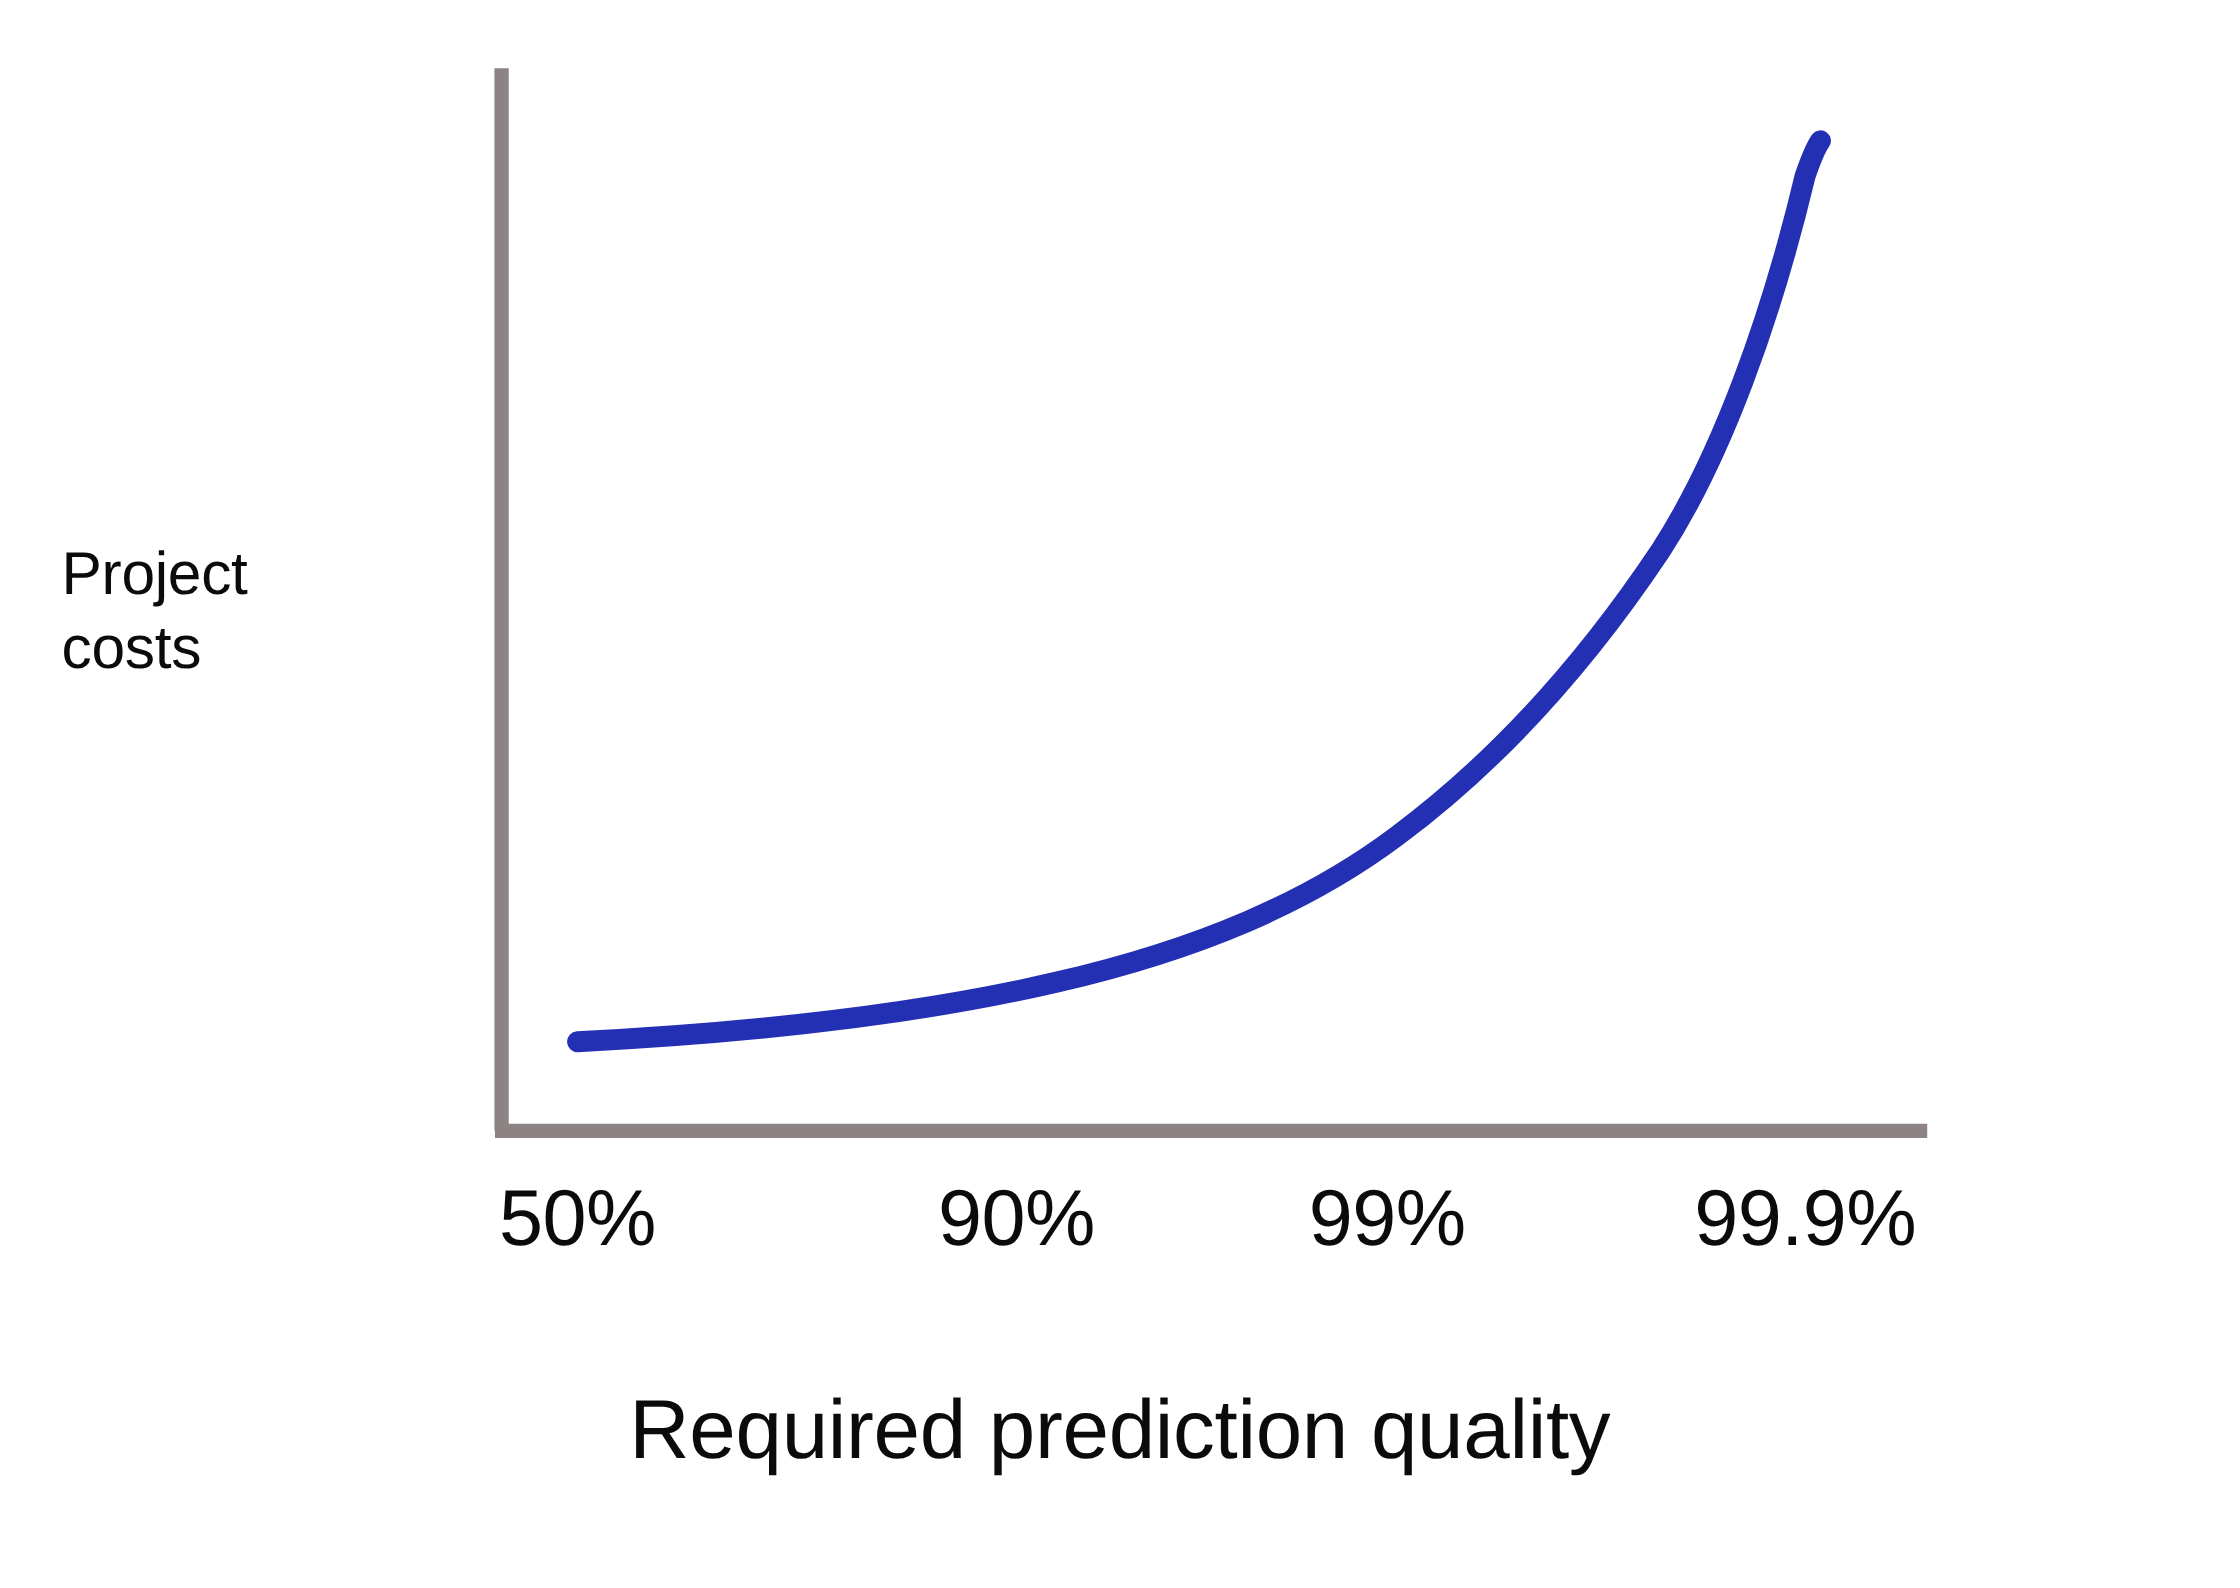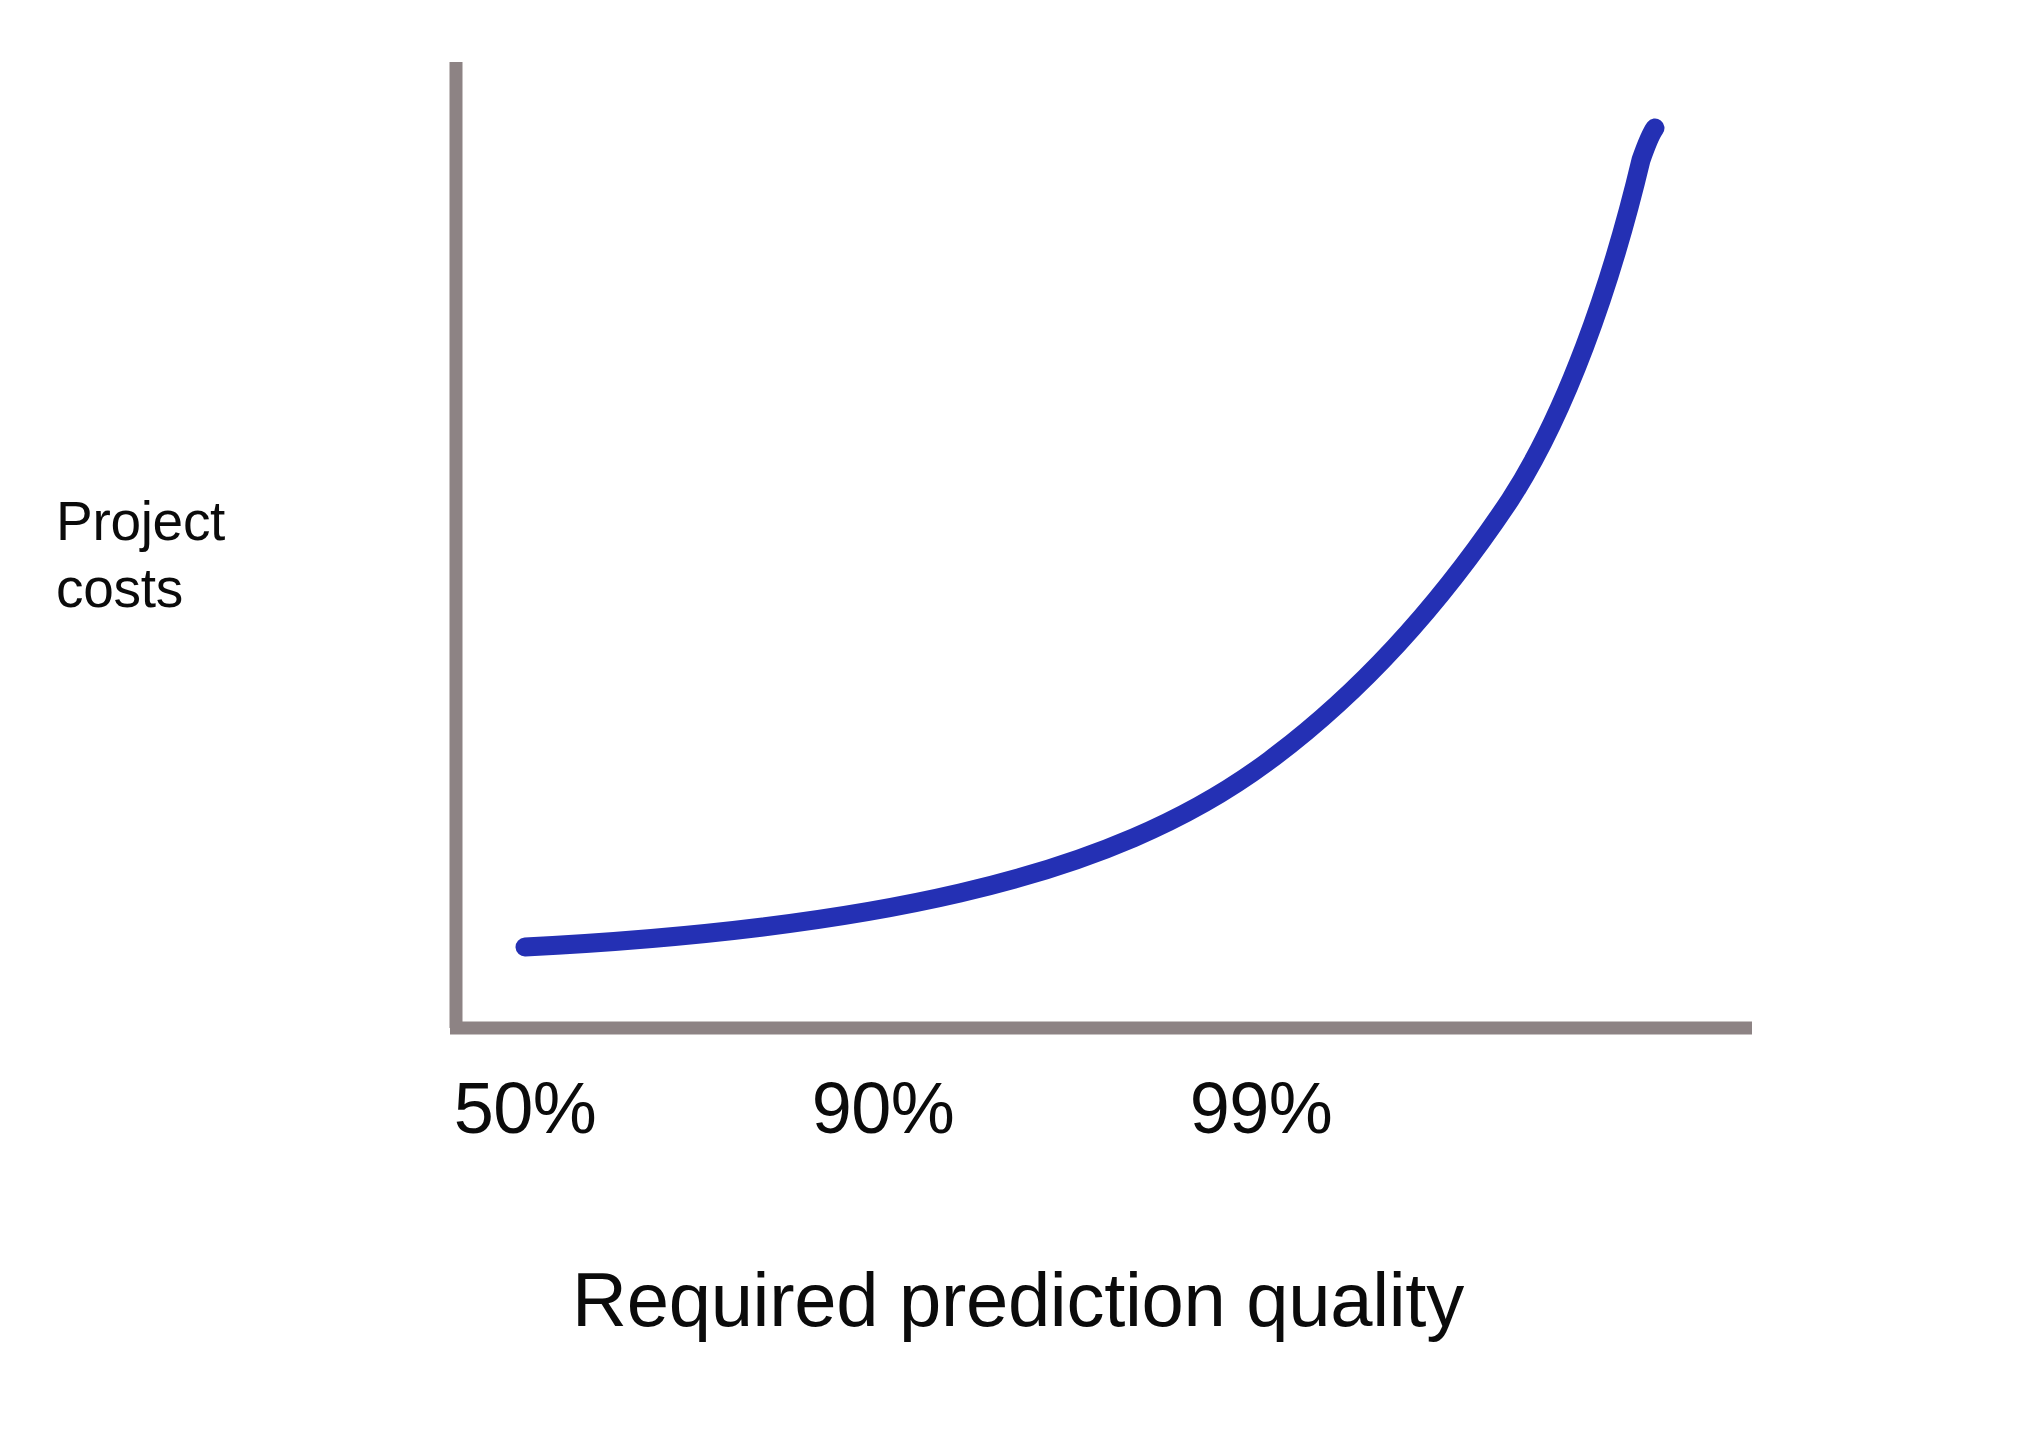--- a/index.html
+++ b/index.html
@@ -92,20 +92,21 @@
     <path id="cost-curve" d="M 525 947
              C 700 938, 840 921, 960 893
              C 1090 863, 1190 820, 1270 760
              C 1360 693, 1440 605, 1510 500
              C 1565 415, 1610 290, 1641 160
              C 1648 140, 1652 132, 1655 128" fill="none" stroke="#2430b4" stroke-width="19" stroke-linecap="round" stroke-linejoin="round"></path>
   </svg>
 
   <div class="tick-label" style="left:525px;">50%</div>
 
-  <div class="tick-label" style="left:883px;">90%</div>
+  <div class="tick-label" style="left:924px;">90%</div>
 
   <div class="tick-label" style="left:1245px;margin-left:16px;">99%</div>
 
+  <div class="tick-label" style="left:1641px;">99.9%</div>
 
   <div id="x-axis-title">Required prediction quality</div>
 
 </div>
 
 </body></html>

